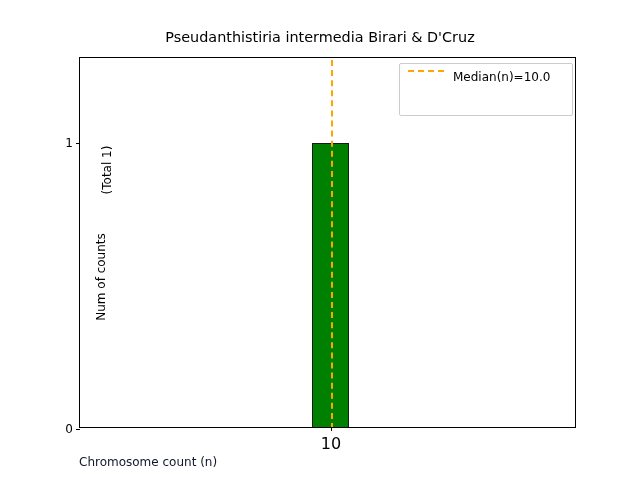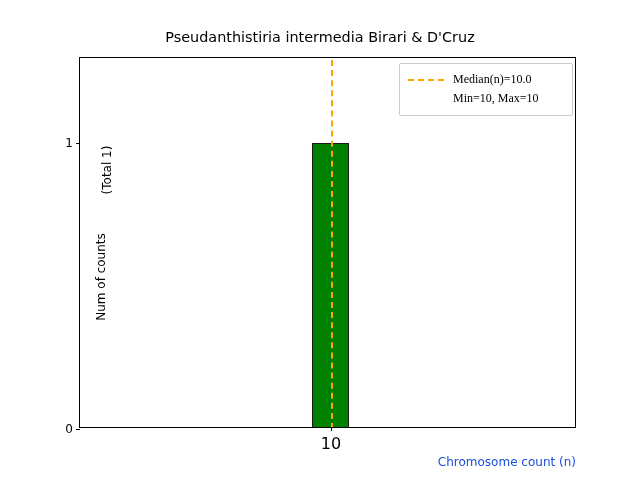--- a/index.html
+++ b/index.html
@@ -90,23 +90,23 @@
     font-size: 16px;
     color: #000000;
     white-space: nowrap;
   }
   
   #xlabel {
     position: absolute;
     left: 79px;
     top: 455px;
     width: 497px;
-    text-align: right;
-    font-size: 12px;
-    color: #1d4ed8;
+    text-align: left;
+    font-size: 12px;
+    color: #0f172a;
     white-space: nowrap;
   }
   .ylabel-rot {
     position: absolute;
     transform-origin: 50% 50%;
     transform: rotate(-90deg);
     font-size: 12px;
     color: #000000;
     white-space: nowrap;
     text-align: center;
@@ -128,23 +128,22 @@
     top: 5px;
     width: 174px;
     box-sizing: border-box;
     border: 1px solid #cccccc;
     background: #ffffff;
     border-radius: 2px;
     padding: 6px 8px 7px 8px;
   }
   .legend-row {
     display: flex;
-    align-items: center;
+    align-items: flex-start;
     height: 19px;
-    font-family: Liberation Serif, serif;
   }
   .legend-swatch {
     width: 36px;
     height: 0;
     margin-right: 9px;
     border-top: 2.6px dashed #ffa500;
     flex: 0 0 auto;
   }
   .legend-swatch.blank {
     border-top: 2.6px dashed transparent;
@@ -183,21 +182,20 @@
     <div class="ylabel-rot" id="ylabel-main">Num of counts</div>
     <div class="ylabel-rot" id="ylabel-sub">(Total 1)</div>
 
     <div id="legend">
       <div class="legend-row">
         <span class="legend-swatch"></span>
         <span class="legend-text">Median(n)=10.0</span>
       </div>
       <div class="legend-row">
         <span class="legend-swatch blank"></span>
-        <span class="legend-text">Min=10, Max=10</span>
       </div>
     </div>
 
   </div>
 
   <div id="xlabel">Chromosome count (n)</div>
 
 </div>
 
 </body></html>

